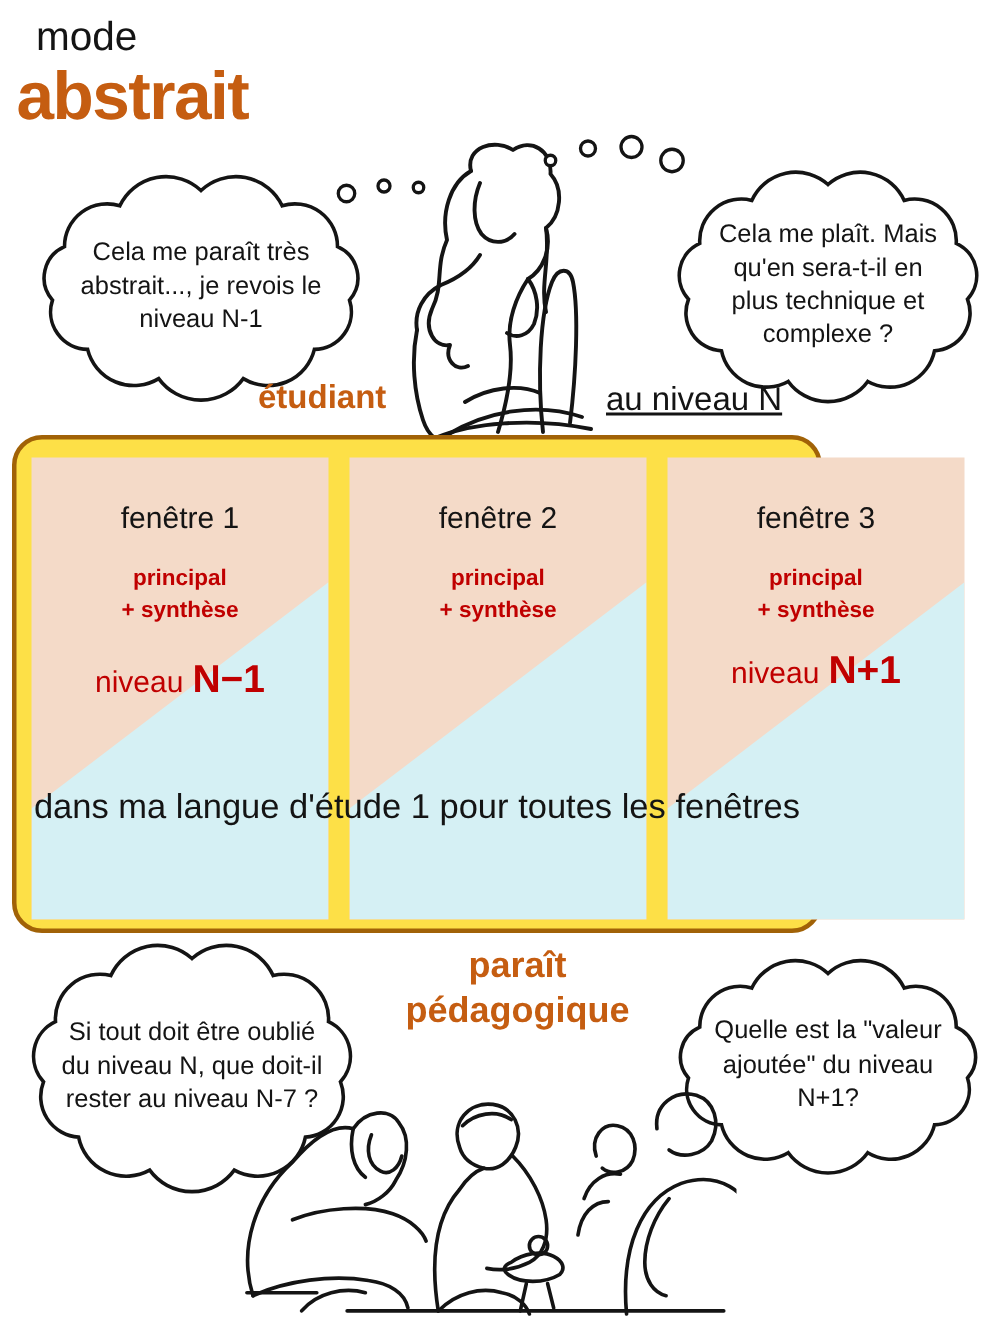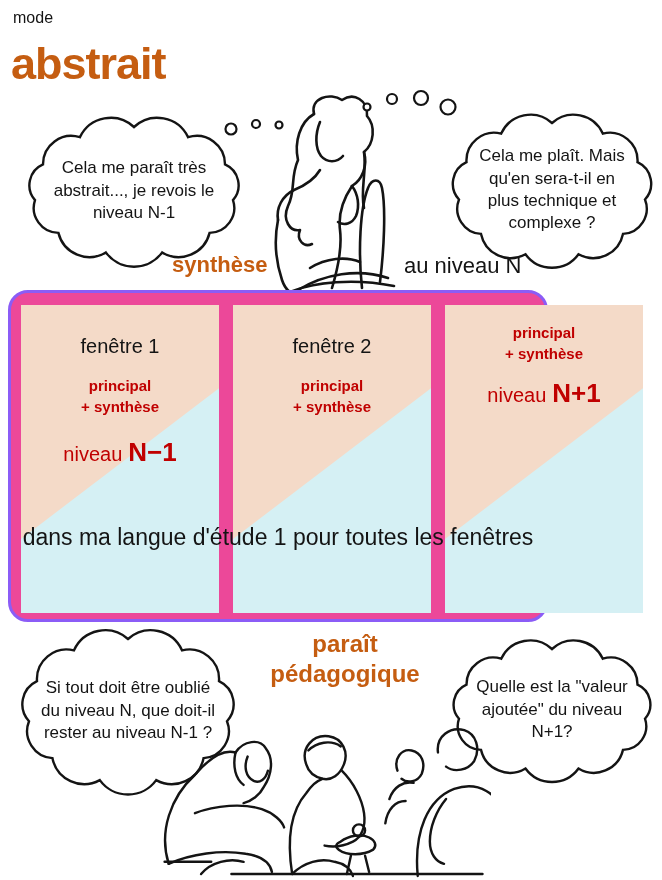--- a/index.html
+++ b/index.html
@@ -10,21 +10,21 @@
     position:relative;
     width:662px;height:880px;
     background:#ffffff;
     overflow:hidden;
     font-family:"Liberation Sans","DejaVu Sans",sans-serif;
     color:var(--ink);
   }
   .abs{position:absolute;}
 
   
-  .mode-label{left:13px;top:9px;font-size:16px;}
+  .mode-label{left:24px;top:9px;font-size:27px;}
   .main-title{left:11px;top:38px;font-size:45px;font-weight:bold;letter-spacing:-1px;}
 
   
   .cloud{position:absolute;}
   .cloud svg{position:absolute;left:0;top:0;}
   .cloud .cloud-text{
     position:absolute;inset:0;
     display:flex;align-items:center;justify-content:center;
     text-align:center;font-size:17px;line-height:1.32;
     z-index:1;
@@ -40,28 +40,28 @@
   .cloud-br .cloud-text > div{width:170px;}
 
   .trail{left:215px;top:88px;width:250px;height:52px;z-index:3;}
 
   .illu{stroke:var(--ink);fill:none;stroke-linecap:round;stroke-linejoin:round;}
   .student-illu{left:254px;top:90px;width:200px;height:202px;z-index:1;}
   .team-illu{left:146px;top:714px;width:345px;height:164px;}
 
   .actor-label{font-weight:bold;font-size:22px;}
   .etudiant-label{left:172px;top:252px;z-index:4;}
-  .niveau-label{left:404px;top:253px;font-size:22px;z-index:4;}
+  .niveau-label{left:404px;top:253px;font-size:22px;z-index:4;text-decoration:underline;}
 
   
   .board{
     left:8px;top:290px;width:540px;height:332px;
     box-sizing:border-box;
-    border:3px solid #8b5cf6;border-radius:20px;
-    background:#ec4899;z-index:2;
+    border:3px solid #a16207;border-radius:20px;
+    background:#fde047;z-index:2;
   }
   .win{
     position:absolute;top:12px;width:198px;height:308px;
     overflow:hidden;text-align:center;
   }
   .win-1{left:10px;}
   .win-2{left:222px;}
   .win-3{left:434px;}
   .win .blue-corner{
     position:absolute;inset:0;
@@ -129,21 +129,21 @@
       <circle cx="16" cy="41" r="5.5"></circle>
       <circle cx="41" cy="36" r="4"></circle>
       <circle cx="64" cy="37" r="3.5"></circle>
       <circle cx="152" cy="19" r="3.5"></circle>
       <circle cx="177" cy="11" r="5"></circle>
       <circle cx="206" cy="10" r="7"></circle>
       <circle cx="233" cy="19" r="7.5"></circle>
     </g>
   </svg>
 
-  <div class="abs actor-label accent-orange etudiant-label" style="color: rgb(197, 93, 17);">synthèse</div>
+  <div class="abs actor-label accent-orange etudiant-label" style="color: rgb(197, 93, 17);">étudiant</div>
   <div class="abs niveau-label">au niveau N</div>
 
   <div class="abs board">
 
     <div class="win win-1 peach-bg" style="background: rgb(244, 218, 200);">
       <div class="blue-corner blue-bg" style="background: rgb(213, 240, 244);"></div>
       <div class="txt win-title">fenêtre 1</div>
       <div class="txt win-main accent-red" style="color: rgb(192, 0, 0);">principal
 + synthèse</div>
       <div class="txt win-level accent-red" style="color: rgb(192, 0, 0);">
@@ -153,39 +153,40 @@
 
     <div class="win win-2 peach-bg" style="background: rgb(244, 218, 200);">
       <div class="blue-corner blue-bg" style="background: rgb(213, 240, 244);"></div>
       <div class="txt win-title">fenêtre 2</div>
       <div class="txt win-main accent-red" style="color: rgb(192, 0, 0);">principal
 + synthèse</div>
     </div>
 
     <div class="win win-3 peach-bg" style="background: rgb(244, 218, 200);">
       <div class="blue-corner blue-bg" style="background: rgb(213, 240, 244);"></div>
+      <div class="txt win-title">fenêtre 3</div>
       <div class="txt win-main accent-red" style="color: rgb(192, 0, 0);">principal
 + synthèse</div>
       <div class="txt win-level accent-red" style="color: rgb(192, 0, 0); margin-top: 13px;">
         <span>niveau</span><span class="lv-value">N+1</span>
       </div>
     </div>
 
     <div class="board-note">dans ma langue d'étude 1 pour toutes les fenêtres</div>
   </div>
 
   <div class="abs actor-label accent-orange equipe-label" style="color: rgb(197, 93, 17);">paraît
 pédagogique</div>
 
   <div class="cloud cloud-bl">
     <svg width="232" height="174">
       <path class="cloud-shape" fill="#ffffff" stroke="#141414" stroke-width="2.4" d="M116.0 15.0 A34.3 34.3 0 0 1 170.1 26.4 A29.7 29.7 0 0 1 207.0 57.1 A25.4 25.4 0 0 1 215.0 97.2 A27.1 27.1 0 0 1 191.6 134.1 A32.4 32.4 0 0 1 144.2 156.1 A34.9 34.9 0 0 1 87.8 156.1 A32.4 32.4 0 0 1 40.4 134.1 A27.1 27.1 0 0 1 17.0 97.2 A25.4 25.4 0 0 1 25.0 57.1 A29.7 29.7 0 0 1 61.9 26.4 A34.3 34.3 0 0 1 116.0 15.0Z"></path>
     </svg>
     <div class="cloud-text">
-      <div>Si tout doit être oublié du niveau N, que doit-il rester au niveau N-1 ?</div>
+      <div>Si tout doit être oublié du niveau N, que doit-il rester au niveau N-7 ?</div>
     </div>
   </div>
 
   <div class="cloud cloud-br">
     <svg width="220" height="152">
       <path class="cloud-shape" fill="#ffffff" stroke="#141414" stroke-width="2.4" d="M110.0 15.0 A32.1 32.1 0 0 1 160.8 24.7 A26.9 26.9 0 0 1 195.5 50.7 A21.6 21.6 0 0 1 203.0 84.7 A23.7 23.7 0 0 1 181.0 115.9 A29.9 29.9 0 0 1 136.5 134.5 A32.8 32.8 0 0 1 83.5 134.5 A29.9 29.9 0 0 1 39.0 115.9 A23.7 23.7 0 0 1 17.0 84.7 A21.6 21.6 0 0 1 24.5 50.7 A26.9 26.9 0 0 1 59.2 24.7 A32.1 32.1 0 0 1 110.0 15.0Z"></path>
     </svg>
     <div class="cloud-text">
       <div>Quelle est la "valeur ajoutée" du niveau N+1?</div>
     </div>

